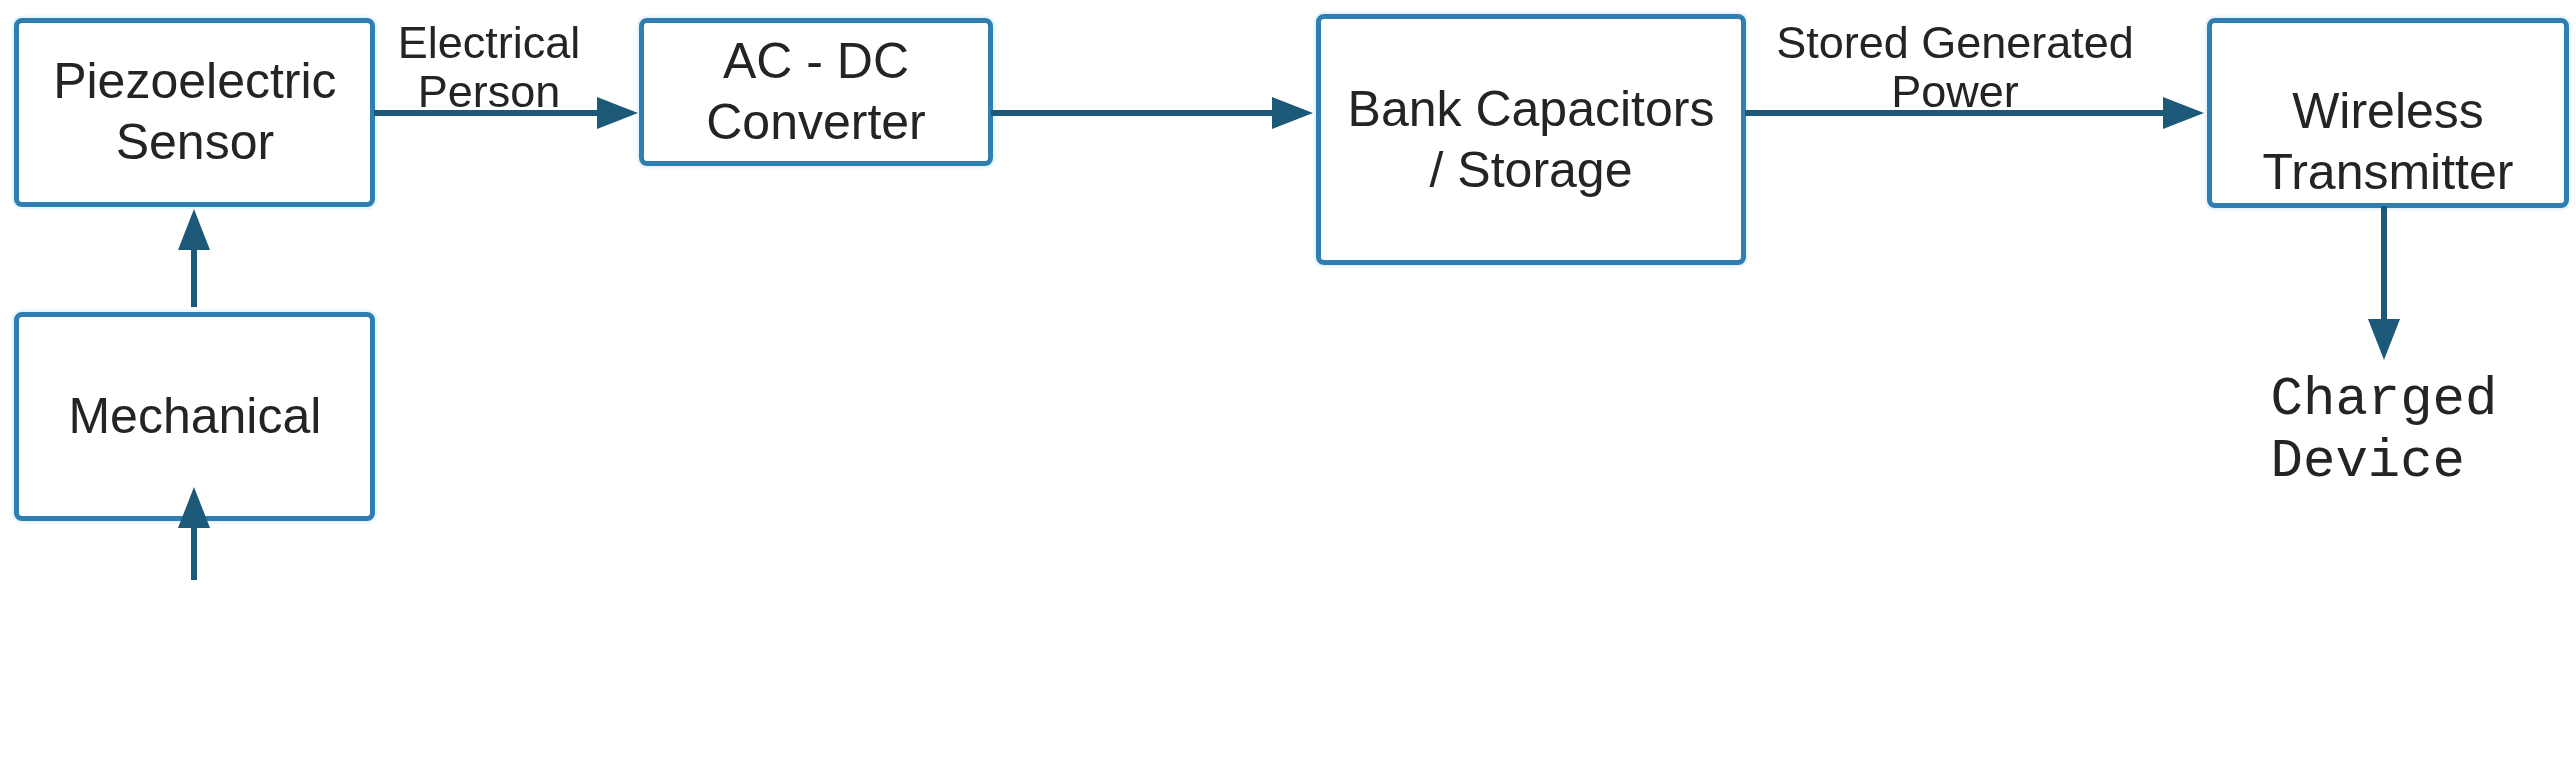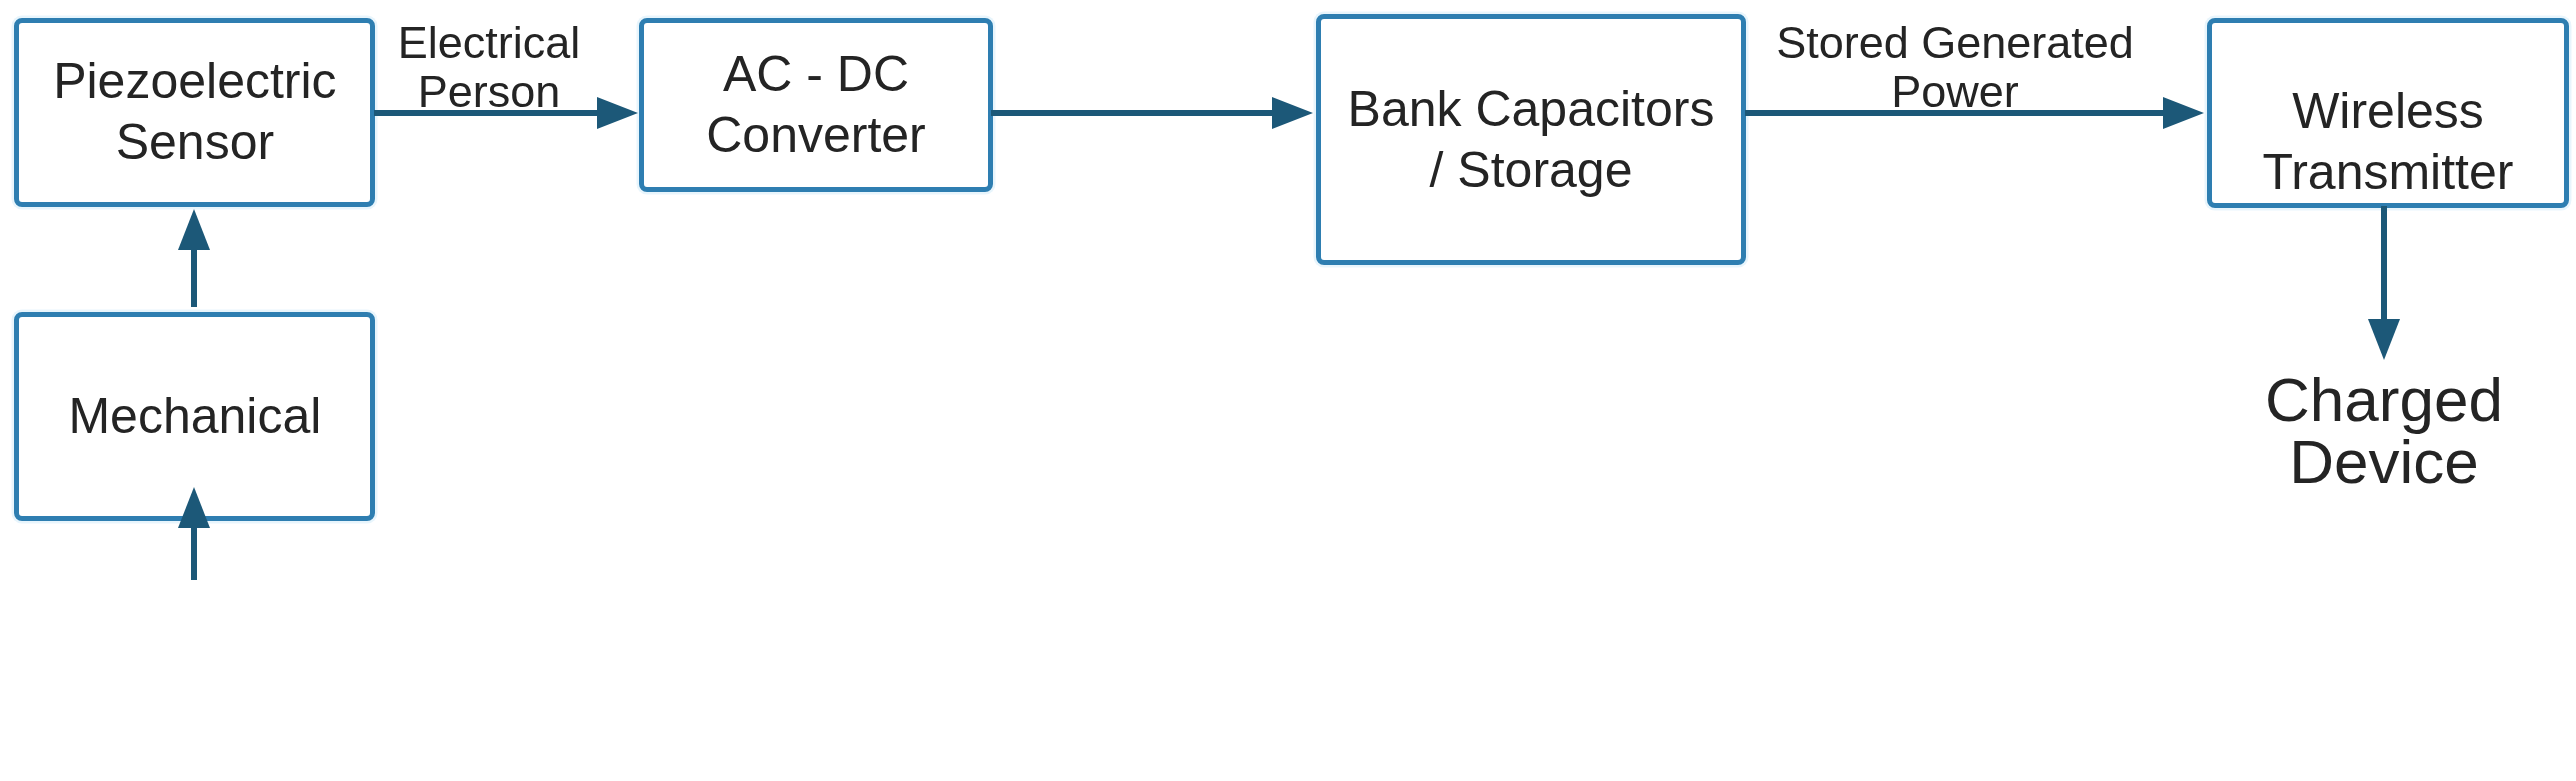--- a/index.html
+++ b/index.html
@@ -41,24 +41,25 @@
     transform: translateX(-50%);
     text-align: center;
     font-size: 45px;
     line-height: 49px;
     color: var(--text);
   }
   .edge-label span { display: block; white-space: nowrap; }
   .terminal-label {
     position: absolute;
     transform: translateX(-50%);
-    text-align: center;
-    font-size: 62px;
+    text-align: left;
+    font-size: 54px;
     line-height: 62px;
     color: var(--text);
+    font-family: Liberation Mono, monospace;
   }
   .terminal-label span { display: block; white-space: nowrap; }
   .hline { position: absolute; height: 6.3px; background: var(--arrow); }
   .vline { position: absolute; width: 6.3px; background: var(--arrow); }
   .head-right {
     position: absolute; width: 0; height: 0;
     border-top: 16.3px solid transparent;
     border-bottom: 16.3px solid transparent;
     border-left: 41px solid var(--arrow);
   }
@@ -71,21 +72,21 @@
   .head-down {
     position: absolute; width: 0; height: 0;
     border-left: 16.3px solid transparent;
     border-right: 16.3px solid transparent;
     border-top: 41px solid var(--arrow);
   }
   
   #node-piezoelectric-sensor  { left: 14.4px;   top: 17.5px;  width: 361px; height: 189px; }
   #node-mechanical-stress     { left: 14.4px;   top: 312px; width: 361px; height: 209px; }
   #node-person-movement       { left: 14.4px;   top: 578px; width: 361px; height: 188px; }
-  #node-ac-dc-converter       { left: 639px; top: 17.5px;  width: 354px; height: 174px; }
+  #node-ac-dc-converter       { left: 639px; top: 17.5px;  width: 354px; height: 148px; }
   #node-bank-capacitors       { left: 1316px; top: 14px;  width: 430px; height: 251px; }
   #node-wireless-transmitter  { left: 2207px; top: 17.5px;  width: 362px; height: 190px; justify-content: flex-end; }
   
   #edge-electrical-line   { left: 374px;  top: 110px; width: 225px; }
   #edge-electrical-head   { left: 597px;  top: 97px; }
   #edge-converted-line    { left: 991px; top: 110px; width: 283px; }
   #edge-converted-head    { left: 1272px; top: 97px; }
   #edge-stored-line       { left: 1745px; top: 110px; width: 420px; }
   #edge-stored-head       { left: 2163px; top: 97px; }
   

